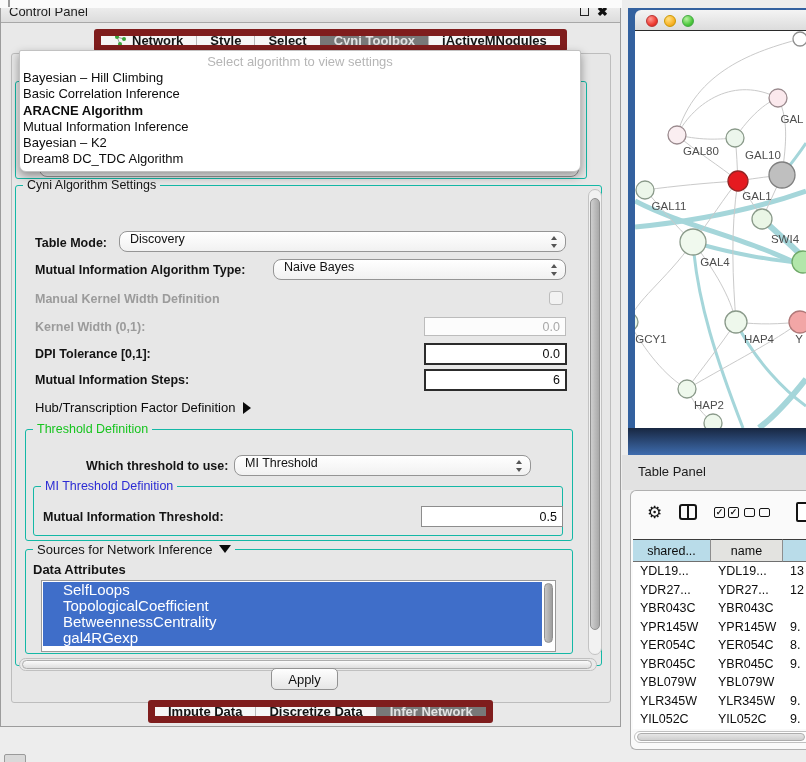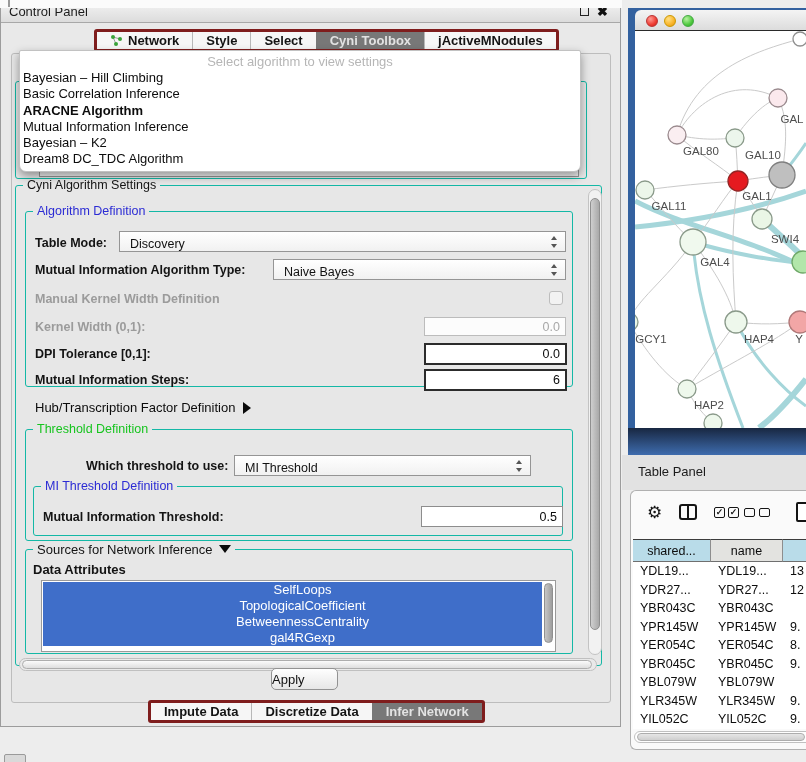--- a/index.html
+++ b/index.html
@@ -6,65 +6,65 @@
   #root{position:relative;width:806px;height:762px;overflow:hidden;background:#ededed;
         font-family:"Liberation Sans",sans-serif;-webkit-font-smoothing:antialiased;}
   .abs{position:absolute;}
   .win{background:#e9e9e9;border:1px solid #9c9c9c;box-sizing:border-box;}
   .titlebar{background:linear-gradient(#f4f4f4,#dcdcdc);border-bottom:1px solid #a8a8a8;
             display:flex;align-items:center;box-sizing:border-box;}
   .titlebar .t{font-size:13px;color:#1c1c1c;padding-left:8px;}
   .float-ic{width:9px;height:9px;border:1.6px solid #222;box-sizing:border-box;}
   .close-ic{font-size:13px;color:#111;font-weight:bold;line-height:10px;}
   
-  .tabstrip{display:flex;background:#f6f6f6;border:3px solid #7f1d1d;border-radius:3px;
+  .tabstrip{display:flex;background:#f6f6f6;border:7px solid #7f1d1d;border-radius:3px;
             box-sizing:border-box;height:23px;align-items:stretch;overflow:hidden;}
   .tab{font-size:13px;font-weight:bold;color:#141414;padding:0 13px;display:flex;align-items:center;
        border-left:1px solid #b8b8b8;white-space:nowrap;background:transparent;}
   .tab:first-child{border-left:none;}
   .tab.sel{background:#787878;color:#e3e3e3;border-left:1px solid #787878;}
   .tab .net-ic{margin-right:5px;display:inline-block;}
   
   .inner{background:#e7e7e7;border:1px solid #bdbdbd;border-radius:3px;box-sizing:border-box;}
   
   .gb{border:1px solid #14b8a6;border-radius:3px;box-sizing:border-box;}
   .leg{position:absolute;top:-8px;left:7px;background:#e7e7e7;padding:0 4px;font-size:12.5px;
        white-space:nowrap;color:#141414;}
   .leg.blue{color:#2b2bd4;}
   .leg.green{color:#16c41e;}
   .lbl{font-size:12.5px;font-weight:bold;color:#141414;white-space:nowrap;}
   .lbl.dis{color:#9b9b9b;}
-  .combo{background:linear-gradient(#ffffff,#f1f1f1);border:1px solid #959595;border-radius:0;
-         box-sizing:border-box;font-size:12.5px;color:#111;display:flex;align-items:flex-end;
+  .combo{background:linear-gradient(#ffffff,#f1f1f1);border:1px solid #959595;border-radius:8px;
+         box-sizing:border-box;font-size:12.5px;color:#111;display:flex;align-items:flex-start;
          padding-left:10px;}
   .spin{position:absolute;right:7px;top:50%;transform:translateY(-50%);width:7px;height:12px;}
   .spin:before,.spin:after{content:"";position:absolute;left:0;border-left:3.5px solid transparent;
          border-right:3.5px solid transparent;}
   .spin:before{top:0;border-bottom:4.5px solid #555;}
   .spin:after{bottom:0;border-top:4.5px solid #555;}
   .tin{box-sizing:border-box;font-family:"Liberation Sans",sans-serif;font-size:12.5px;
        text-align:right;padding:0 5px;background:#fff;outline:none;}
   .cbx{box-sizing:border-box;border:1px solid #bdbdbd;border-radius:3px;background:#f2f2f2;}
   .vsb{background:#f2f2f2;border:1px solid #c3c3c3;border-radius:7px;box-sizing:border-box;}
   .vthumb{position:absolute;left:1px;right:1px;border-radius:6px;
           background:linear-gradient(90deg,#cfcfcf,#a9a9a9);border:1px solid #8f8f8f;box-sizing:border-box;}
   .hsb{background:#e9e9e9;border:1px solid #c0c0c0;border-radius:7px;box-sizing:border-box;}
   .hthumb{position:absolute;top:1px;bottom:1px;border-radius:6px;
           background:linear-gradient(#fbfbfb,#dedede);border:1px solid #adadad;box-sizing:border-box;}
   .btn{background:linear-gradient(#fefefe,#e6e6e6);border:1px solid #929292;border-radius:5px;
-       font-size:13px;color:#111;display:flex;align-items:center;justify-content:flex-start;box-sizing:border-box;}
+       font-size:13px;color:#111;display:flex;align-items:center;justify-content:center;box-sizing:border-box;}
   
   #dropdown{background:#fff;border:1px solid #c2c2c2;border-radius:2px 2px 7px 7px;
             box-shadow:0 4px 10px rgba(0,0,0,.38);z-index:50;box-sizing:border-box;padding-top:2px;}
   #dd-ph{font-size:13px;color:#b6b6b6;text-align:center;height:17px;line-height:17px;}
   .dd-item{font-size:13px;color:#0c0c0c;height:16.3px;line-height:16.3px;padding-left:3px;white-space:nowrap;}
   .dd-item.b{font-weight:bold;}
   
   #attr-list{background:#fff;border:1px solid #9a9a9a;box-sizing:border-box;overflow:hidden;}
-  .attr-item{height:16px;line-height:16px;font-size:13px;color:#fff;padding-left:20px;text-align:center;}
+  .attr-item{height:16px;line-height:16px;font-size:15px;color:#fff;padding-left:20px;}
   
   .tp-cell{box-sizing:border-box;border-right:1px solid #8d8d8d;font-size:12.5px;color:#0d0d0d;
            display:flex;align-items:center;overflow:hidden;white-space:nowrap;}
   .tp-head{justify-content:center;border-bottom:1px solid #6f6f6f;border-top:1px solid #3c3c3c;}
   .icn{color:#151515;}
   .chk{width:11px;height:11px;border:1.6px solid #141414;border-radius:2px;box-sizing:border-box;
        font-size:9px;line-height:8px;text-align:center;color:#141414;font-weight:bold;}
   .ubx{width:11px;height:9px;border:1.6px solid #141414;border-radius:2px;box-sizing:border-box;}
   .arrow-right{display:inline-block;width:0;height:0;border-top:6px solid transparent;
        border-bottom:6px solid transparent;border-left:8px solid #0a0a0a;margin-left:8px;vertical-align:-2px;}
@@ -127,23 +127,20 @@
           <div class="dd-item">Mutual Information Inference</div>
           <div class="dd-item">Bayesian – K2</div>
           <div class="dd-item">Dream8 DC_TDC Algorithm</div>
         </div>
     </div>
 
     <div class="abs gb" style="left:14px;top:184px;width:587px;height:481px;">
       <span class="leg">Cyni Algorithm Settings</span>
     </div>
 
-    <div class="abs gb" style="left:24px;top:210px;width:548px;height:176px;">
-      <span class="leg blue">Algorithm Definition</span>
-    </div>
     <div class="abs lbl" style="left:34px;top:232px;line-height:21px;">Table Mode:</div>
     <div class="abs combo" style="left:118px;top:230px;width:447px;height:21px;">
       <span>Discovery</span>
       <span class="spin"></span>
     </div>
 
     <div class="abs lbl" style="left:34px;top:259px;line-height:21px;">Mutual Information Algorithm Type:</div>
     <div class="abs combo" style="left:272px;top:258px;width:293px;height:21px;">
       <span>Naive Bayes</span>
       <span class="spin"></span>

